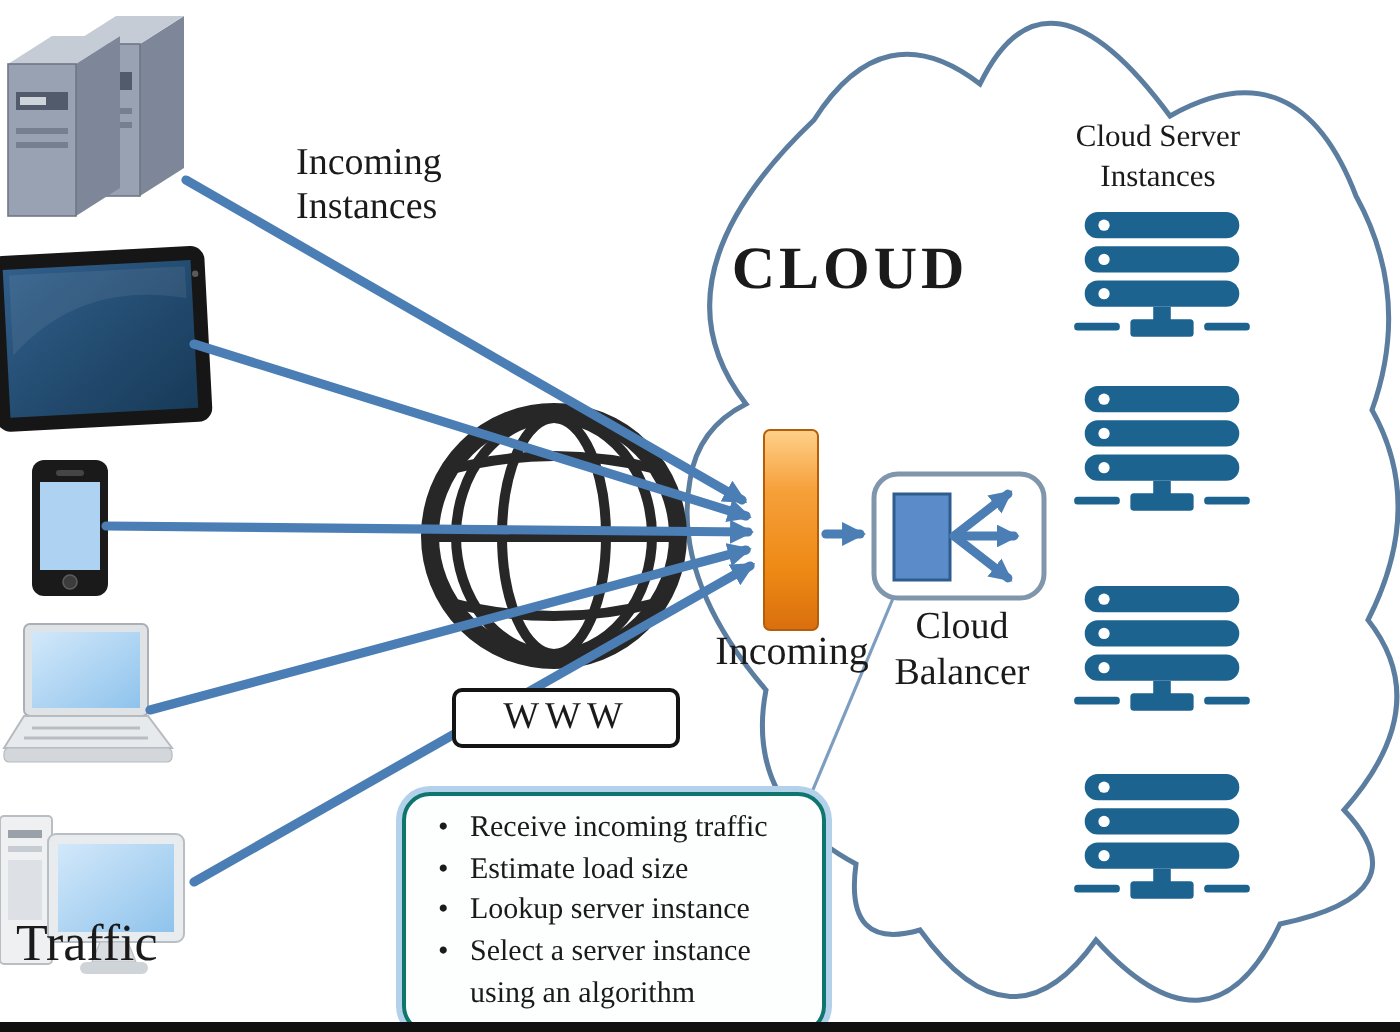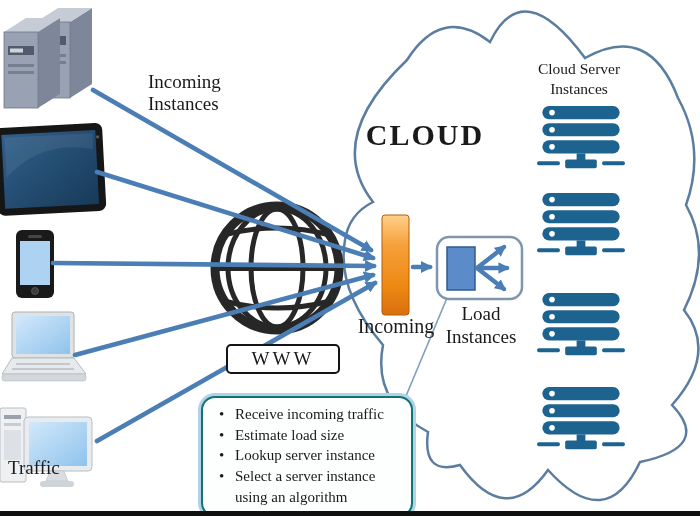--- a/index.html
+++ b/index.html
@@ -3,21 +3,21 @@
 <meta charset="utf-8">
 <style>
   html,body{margin:0;padding:0;background:#fff;}
   #stage{
     position:relative;width:700px;height:516px;overflow:hidden;background:#fff;
     font-family:"Liberation Serif","DejaVu Serif",serif;color:#1a1a1a;
   }
   #diagram-svg{position:absolute;left:0;top:0;}
   .lbl{position:absolute;line-height:1.15;}
   .lbl-incoming{left:148px;top:71px;width:84px;font-size:19px;}
-  .lbl-traffic{left:8px;top:457px;font-size:19px;}
+  .lbl-traffic{left:8px;top:457px;font-size:26px;}
   .lbl-cloud{left:360px;top:118px;width:130px;font-size:30px;font-weight:bold;letter-spacing:2px;text-align:center;}
   .lbl-firewall{left:348px;top:315px;width:96px;font-size:20px;text-align:center;}
   .lbl-lb{left:436px;top:303px;width:90px;font-size:19px;text-align:center;line-height:1.2;}
   .lbl-csi{left:522px;top:59px;width:114px;font-size:15.5px;text-align:center;line-height:1.3;}
   .www-box{
     position:absolute;left:226px;top:344px;width:110px;height:26px;
     background:#fff;border:2.5px solid #141414;border-radius:5px;
     display:flex;align-items:center;justify-content:center;
     font-size:19px;letter-spacing:3px;
   }
@@ -177,21 +177,21 @@
         <line x1="477" y1="268" x2="507" y2="268" marker-end="url(#ah)"></line>
         <line x1="477" y1="268" x2="504" y2="289" marker-end="url(#ah)"></line>
       </g>
     </g>
   </svg>
 
   <div class="lbl lbl-incoming">Incoming Instances</div>
   <div class="lbl lbl-traffic">Traffic</div>
   <div class="lbl lbl-cloud">CLOUD</div>
   <div class="lbl lbl-firewall">Incoming</div>
-  <div class="lbl lbl-lb">Load Instances</div>
+  <div class="lbl lbl-lb">Cloud Balancer</div>
   <div class="lbl lbl-csi">Cloud Server Instances</div>
 
   <div class="www-box">
     <span>WWW</span>
   </div>
 
   <div class="callout-box">
     <ul>
       <li>Receive incoming traffic</li>
       <li>Estimate load size</li>

